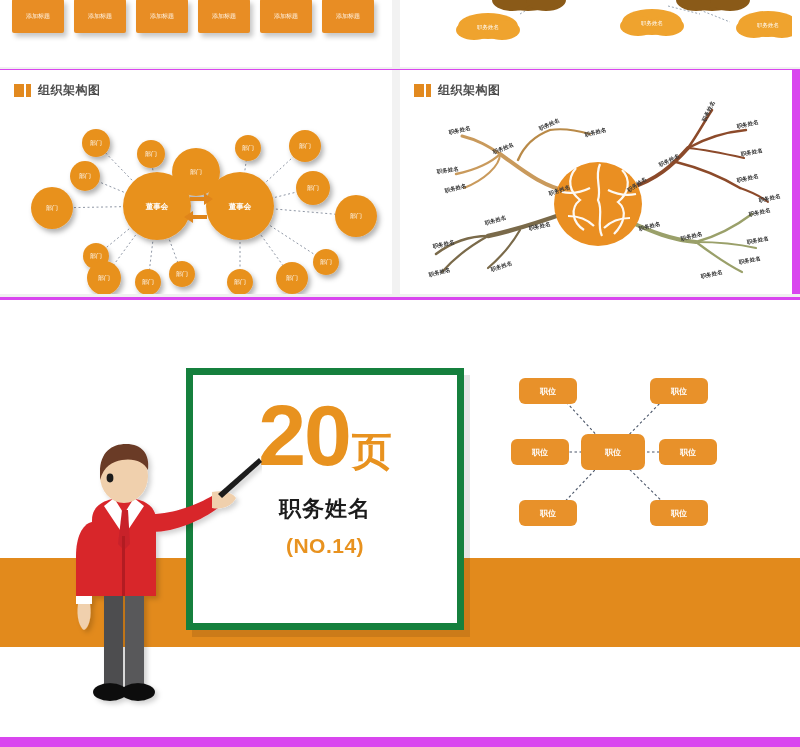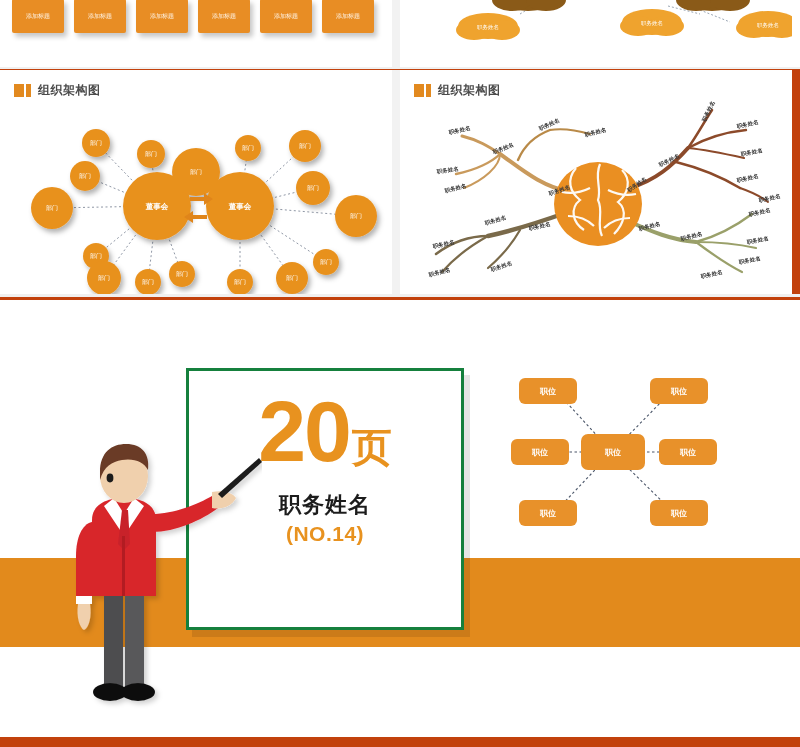--- a/index.html
+++ b/index.html
@@ -3,21 +3,21 @@
 <meta charset="utf-8">
 <style>
   * { box-sizing: border-box; }
   html, body {
     margin: 0; padding: 0;
     width: 800px; height: 747px;
     background: #f2f2f2;
     font-family: "Liberation Sans", "DejaVu Sans", sans-serif;
     overflow: hidden;
   }
-  .page { position: relative; width: 800px; height: 747px; background: #c2410c; }
+  .page { position: relative; width: 800px; height: 747px; background: #d946ef; }
 
   
   .thumb-row {
     position: absolute; left: 0; top: 0; width: 800px; height: 68px;
     display: flex; background: #ffffff;
   }
   .thumb-row .tile { position: relative; width: 392px; height: 68px; background: #fff; overflow: hidden; }
   .thumb-row .gap { width: 8px; height: 68px; background: #f2f2f2; }
   .sep-h { position: absolute; left: 0; top: 67px; width: 800px; height: 2px; background: #f0f0f0; }
 
@@ -55,32 +55,32 @@
 
   
   .main-slide {
     position: absolute; left: 0; top: 300px; width: 800px; height: 437px;
     background: #ffffff; overflow: hidden;
   }
   .orange-band { position: absolute; left: 0; top: 258px; width: 800px; height: 89px; background: #e28a1c; }
 
   .title-card {
     position: absolute; left: 186px; top: 68px; width: 278px; height: 262px;
-    background: #ffffff; border: 3px solid #15803d;
+    background: #ffffff; border: 7px solid #15803d;
     box-shadow: 6px 7px 0 rgba(0,0,0,.10);
     display: flex; flex-direction: column; align-items: center; z-index: 4;
   }
   .big-num { margin-top: 20px; display: flex; align-items: baseline; }
   .big-num .num { font-size: 86px; font-weight: bold; color: #e8921f; line-height: .95; letter-spacing: -2px; }
   .big-num .unit { font-size: 40px; font-weight: bold; color: #e8921f; line-height: 1; margin-left: 2px; }
   .card-line1, .card-line2 {
     font-size: 22px; font-weight: bold; color: #1c1c1c; line-height: 1.26; letter-spacing: 1px;
   }
   .card-line1 { margin-top: 18px; }
-  .card-no { margin-top: 4px; font-size: 21px; font-weight: bold; color: #e8921f; letter-spacing: .5px; }
+  .card-no { margin-top: 12px; font-size: 21px; font-weight: bold; color: #e8921f; letter-spacing: .5px; }
 
   .presenter { position: absolute; left: 52px; top: 140px; width: 210px; height: 275px; z-index: 5; }
   .hub-diagram { position: absolute; left: 495px; top: 70px; width: 235px; height: 165px; z-index: 3; }
 </style>
 </head>
 <body>
 
 <div class="page">
 
   <div class="thumb-row">

